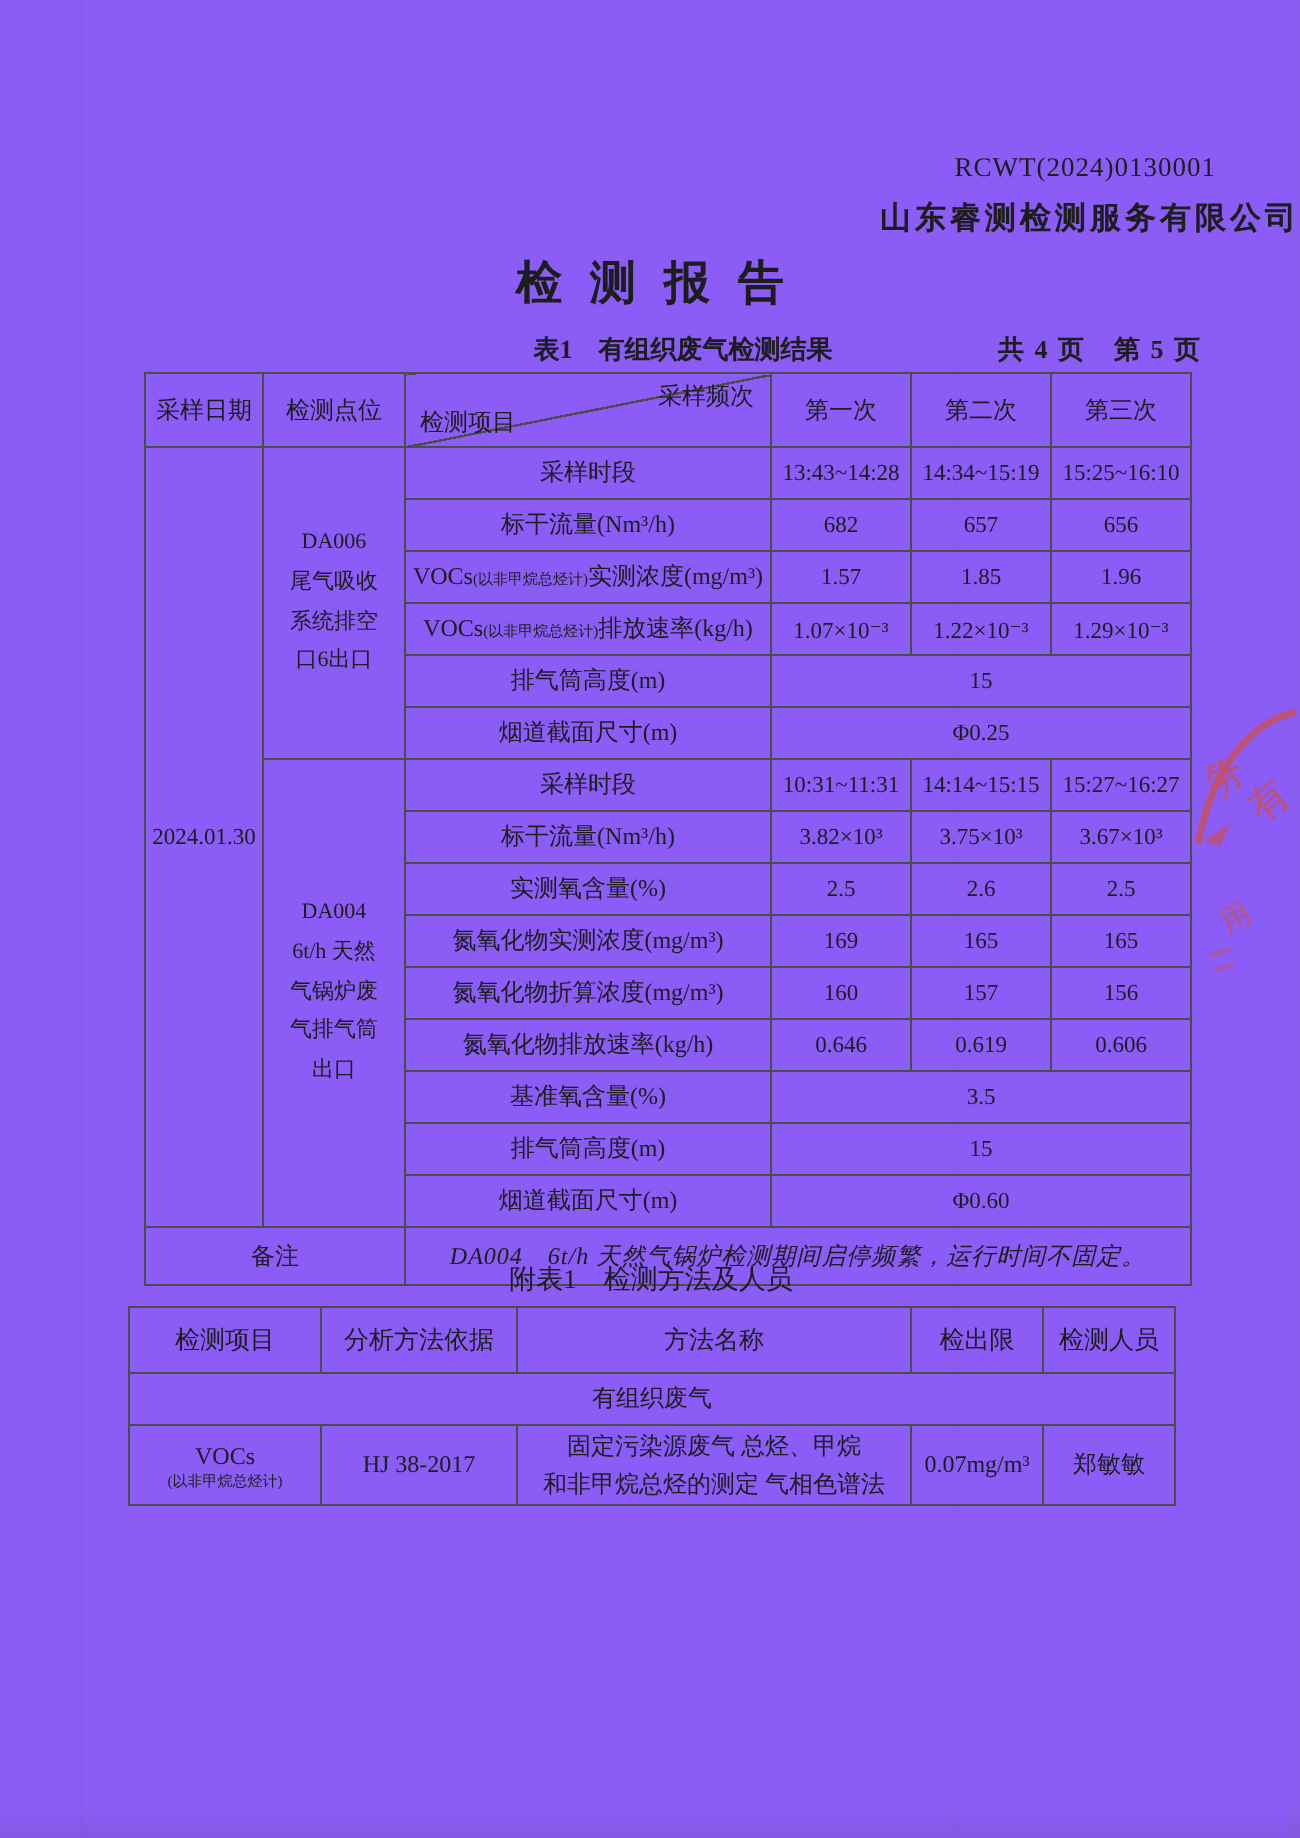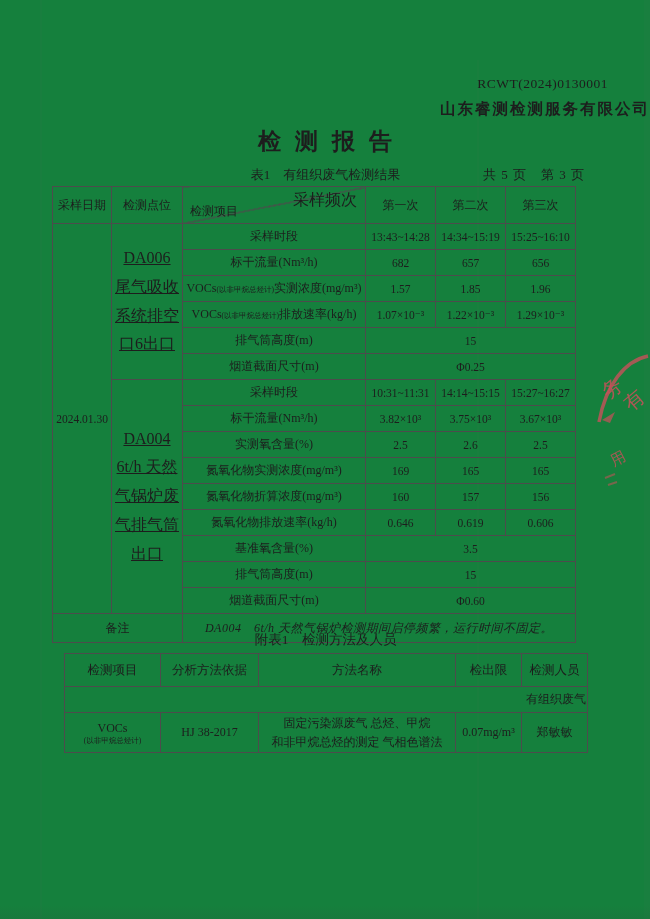--- a/index.html
+++ b/index.html
@@ -1,59 +1,59 @@
 <!DOCTYPE html>
 <html><head>
 <meta charset="utf-8">
 <style>
   html,body{margin:0;padding:0;}
   body{background:#f7f6f3;font-family:"Liberation Serif","DejaVu Serif",serif;}
-  .page{position:relative;width:650px;height:919px;background:#15803d;overflow:hidden;color:#1d1d1d;}
+  .page{position:relative;width:650px;height:919px;background:#8b5cf6;overflow:hidden;color:#1d1d1d;}
   
   .scan-line-left{position:absolute;left:40px;top:0;width:2px;height:100%;background:rgba(110,110,100,0.06);}
   .scan-line-right{position:absolute;left:477px;top:60px;width:2px;height:859px;background:rgba(110,110,100,0.05);}
   .scan-shadow-bottom{position:absolute;left:0;bottom:0;width:100%;height:14px;
      background:linear-gradient(to bottom,rgba(0,0,0,0),rgba(60,60,55,0.10));}
   .scan-edge-right{position:absolute;right:0;top:0;width:6px;height:100%;background:rgba(120,120,110,0.05);}
 
   .doc-number{position:absolute;top:76px;right:42px;font-size:13.5px;letter-spacing:0.5px;}
   .company{position:absolute;top:99px;left:0;width:100%;text-align:right;
      font-size:15.5px;font-weight:bold;letter-spacing:2px;text-indent:2px;}
   .report-title{position:absolute;top:126px;left:0;width:100%;text-align:center;
      font-size:23px;font-weight:bold;letter-spacing:14px;text-indent:14px;}
 
-  .caption-row{position:absolute;top:166px;left:64px;width:523px;height:18px;font-size:13px;}
+  .caption-row{position:absolute;top:166px;left:80px;width:523px;height:18px;font-size:13px;font-weight:bold;}
   .caption-row .caption{position:absolute;left:0;width:100%;text-align:center;}
   .caption-row .pages{position:absolute;right:2px;top:0;letter-spacing:1px;}
 
   table{border-collapse:collapse;table-layout:fixed;background:transparent;}
   td{border:1px solid #4c4c4c;text-align:center;vertical-align:middle;
      font-size:12px;padding:0 1px;overflow:hidden;}
 
-  #table1{position:absolute;top:186px;left:52px;width:523px;padding-left:12px;}
+  #table1{position:absolute;top:186px;left:72px;width:523px;padding-left:12px;}
   #table1 tr.hdr td{height:36px;}
   #table1 td{height:25px;}
   #table1 td.remark-lbl,#table1 td.remark-txt{height:28px;}
   .date-cell{font-size:11.5px;}
-  .point-cell{font-size:16px;line-height:1.8;white-space:pre-line;text-decoration:underline;}
+  .point-cell{font-size:11px;line-height:1.8;white-space:pre-line;}
   .val{font-size:11.5px;}
   .small-note{font-size:7.5px;}
   .diag-cell{position:relative;
      background-image:linear-gradient(to bottom right,
        transparent calc(50% - 0.6px),#4c4c4c calc(50% - 0.6px),
        #4c4c4c calc(50% + 0.6px),transparent calc(50% + 0.6px));}
-  .diag-top{position:absolute;top:3px;right:8px;font-size:16px;}
+  .diag-top{position:absolute;top:3px;right:8px;font-size:12px;}
   .diag-bottom{position:absolute;bottom:3px;left:7px;font-size:12px;}
   .remark-txt{letter-spacing:0.5px;font-style:italic;}
 
   .caption2{position:absolute;top:631px;left:64px;width:523px;text-align:center;font-size:13.5px;}
 
   #table2{position:absolute;top:653px;left:64px;width:523px;}
   #table2 tr.hdr td{height:32px;font-size:12.5px;}
-  #table2 td.group{height:25px;text-align:right;}
+  #table2 td.group{height:25px;}
   #table2 td{font-size:12px;}
   #table2 tr.data-r1 td{height:39px;}
   #table2 tr.data-r2 td{height:38px;}
   .method-cell{white-space:pre-line;line-height:1.55;margin-left:27px;}
   .person-cell{white-space:pre-line;line-height:1.45;}
   .item-cell .top{display:block;line-height:1.4;}
   .item-cell .sub{display:block;font-size:7.5px;line-height:1.2;}
 
   .stamp{position:absolute;top:352px;right:0;width:55px;height:142px;pointer-events:none;}
 </style>
@@ -66,21 +66,21 @@
   <div class="scan-line-right"></div>
   <div class="scan-edge-right"></div>
   <div class="scan-shadow-bottom"></div>
 
   <div class="doc-number">RCWT(2024)0130001</div>
   <div class="company">山东睿测检测服务有限公司</div>
   <div class="report-title">检测报告</div>
 
   <div class="caption-row">
     <span class="caption">表1　有组织废气检测结果</span>
-    <span class="pages">共 5 页　第 3 页</span>
+    <span class="pages">共 4 页　第 5 页</span>
   </div>
 
   <table id="table1">
     <colgroup>
       <col style="width:59px">
         <col style="width:71px">
         <col style="width:183px">
       <col style="width:70px">
         <col style="width:70px">
         <col style="width:70px">

